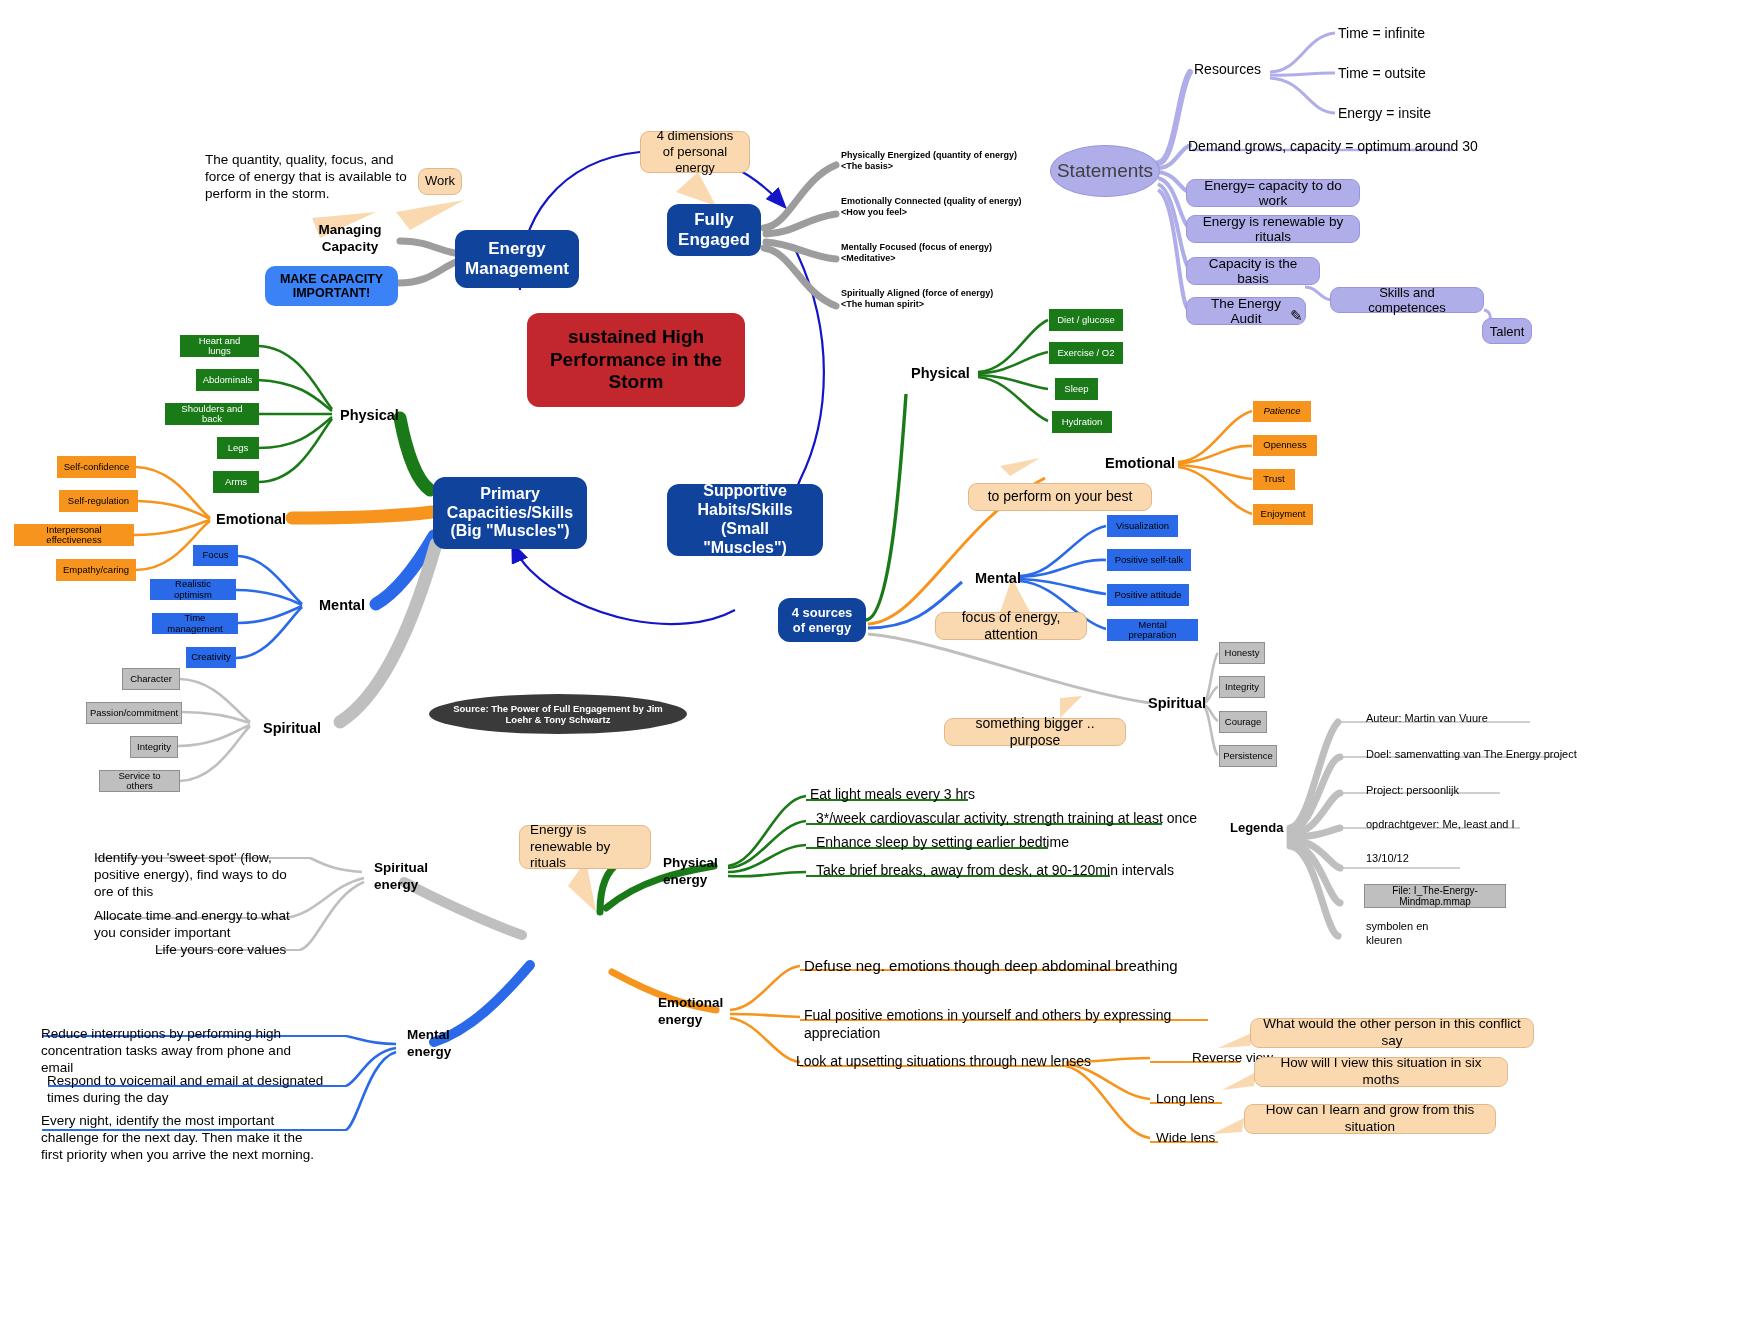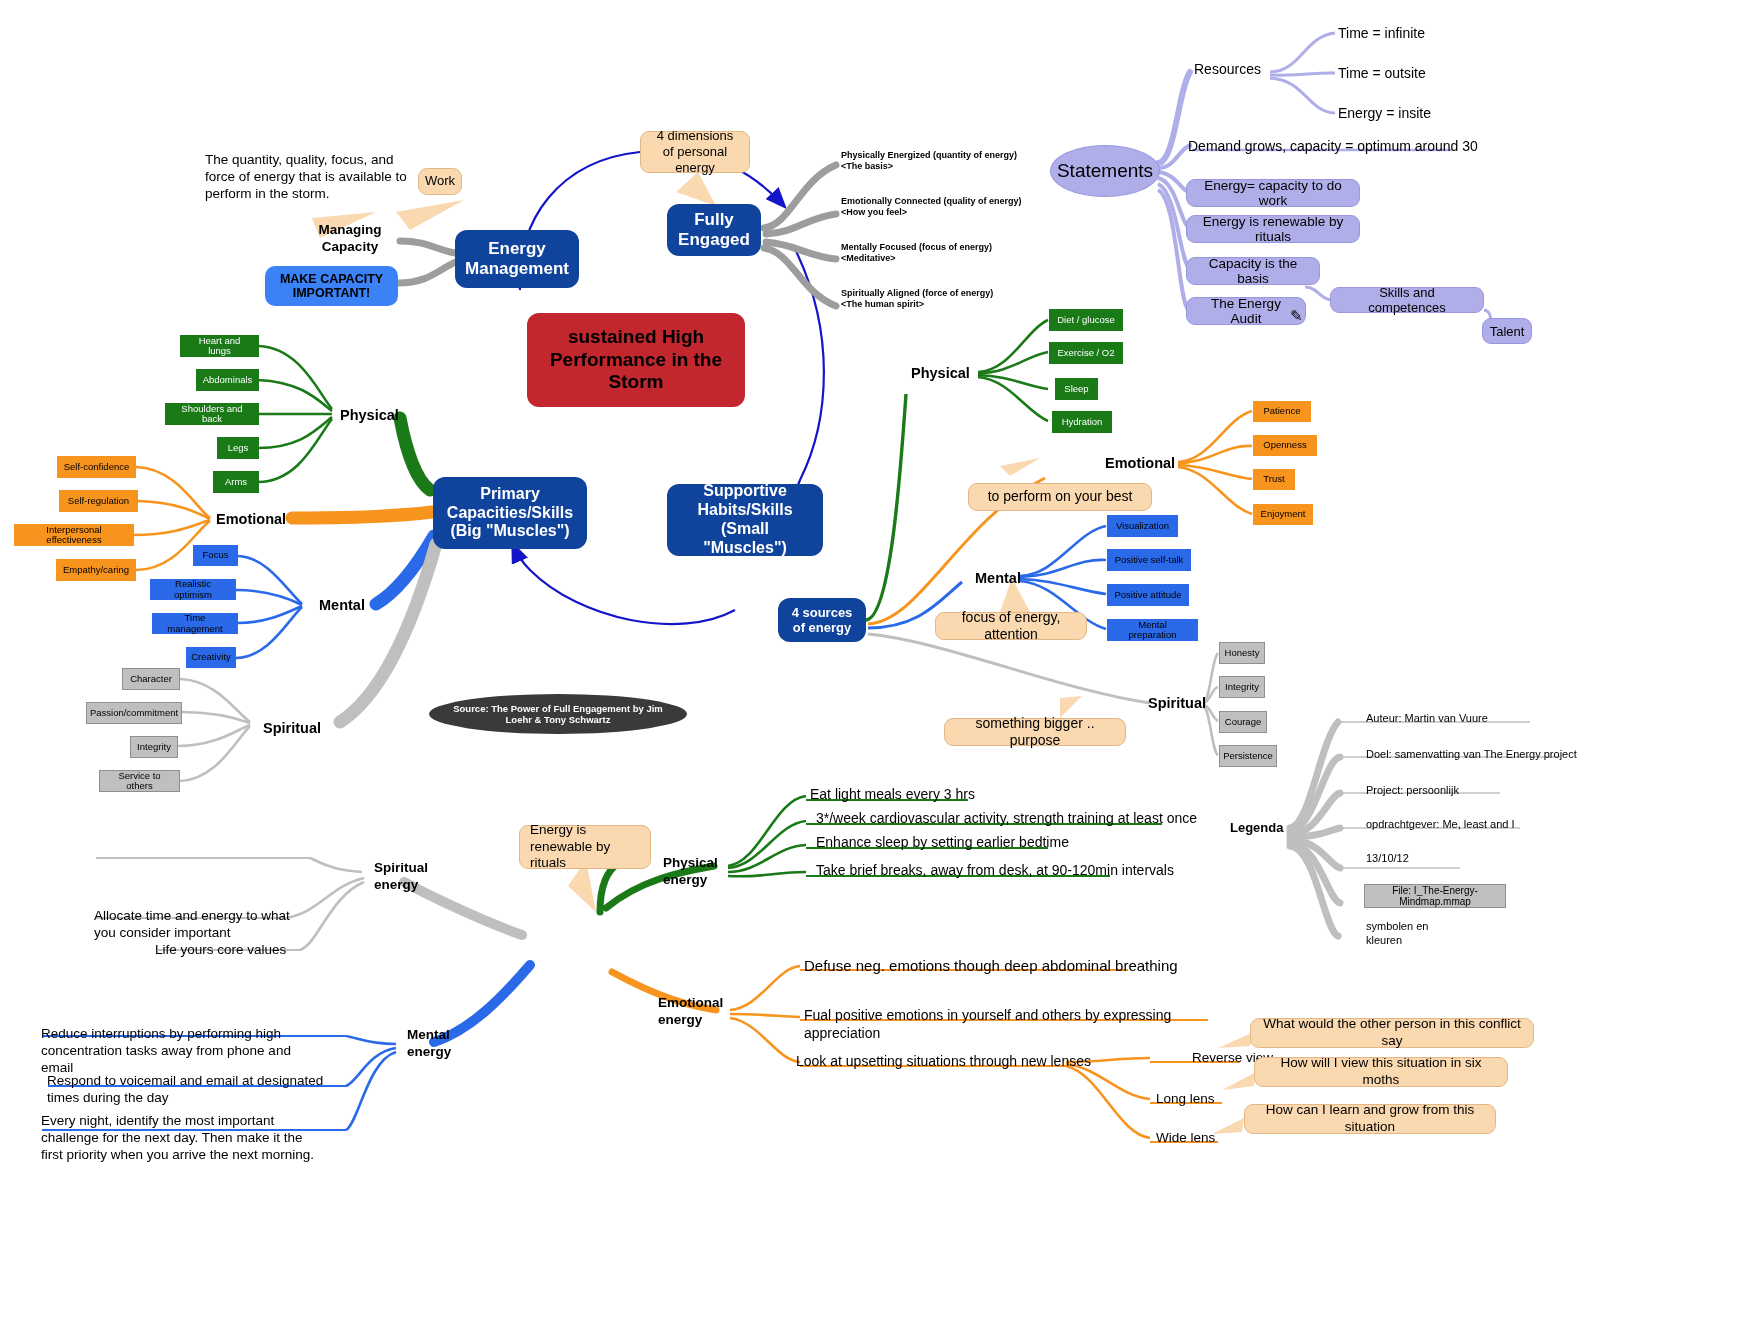--- a/index.html
+++ b/index.html
@@ -39,21 +39,21 @@
            border-radius:9px;display:flex;align-items:center;justify-content:center;
            text-align:center;box-sizing:border-box;padding:4px 10px;line-height:1.25;color:#000;}
   .callout.left{justify-content:flex-start;text-align:left;}
 
   
   .purpbox{position:absolute;background:#b0aee8;border:1px solid #9996e0;
            border-radius:9px;display:flex;align-items:center;justify-content:center;
            text-align:center;box-sizing:border-box;padding:4px 12px;color:#000;}
   .purpell{position:absolute;background:#b0aee8;border:1px solid #9996e0;
            border-radius:50%;display:flex;align-items:center;justify-content:center;
-           text-align:center;box-sizing:border-box;color:#000000;}
+           text-align:center;box-sizing:border-box;color:#404040;}
   .purpell2{position:absolute;background:#b0aee8;border:1px solid #9a97df;
            border-radius:50%;display:flex;align-items:center;justify-content:center;
            text-align:center;box-sizing:border-box;color:#000;line-height:1.3;}
 
   .pencil{position:absolute;font-size:15px;line-height:1;}
 </style>
 </head>
 <body>
 
 <div id="canvas">
@@ -288,21 +288,21 @@
   <div class="leaf grey" style="left:130px;top:736px;width:48px;height:22px;font-size:9.5px;">Integrity</div>
   <div class="leaf grey" style="left:99px;top:770px;width:81px;height:22px;font-size:9.5px;">Service to others</div>
 
   <div class="txt bold" style="left:911px;top:364px;width:90px;font-size:14.5px;">Physical</div>
   <div class="leaf green" style="left:1049px;top:309px;width:74px;height:22px;font-size:9.5px;">Diet / glucose</div>
   <div class="leaf green" style="left:1049px;top:342px;width:74px;height:22px;font-size:9.5px;">Exercise / O2</div>
   <div class="leaf green" style="left:1055px;top:378px;width:43px;height:22px;font-size:9.5px;">Sleep</div>
   <div class="leaf green" style="left:1052px;top:411px;width:60px;height:22px;font-size:9.5px;">Hydration</div>
 
   <div class="txt bold" style="left:1105px;top:454px;width:100px;font-size:14.5px;">Emotional</div>
-  <div class="leaf orange" style="left:1253px;top:401px;width:58px;height:21px;font-size:9.5px;">Patience</div>
+  <div class="leaf orange" style="left:1253px;top:401px;width:58px;height:21px;font-size:9.5px;font-style:italic;">Patience</div>
   <div class="leaf orange" style="left:1253px;top:435px;width:64px;height:21px;font-size:9.5px;">Openness</div>
   <div class="leaf orange" style="left:1253px;top:469px;width:42px;height:21px;font-size:9.5px;">Trust</div>
   <div class="leaf orange" style="left:1253px;top:504px;width:60px;height:21px;font-size:9.5px;">Enjoyment</div>
   <div class="callout" style="left:968px;top:483px;width:184px;height:28px;font-size:14px;">to perform on your best</div>
 
   <div class="txt bold" style="left:975px;top:569px;width:90px;font-size:14.5px;">Mental</div>
   <div class="leaf blue" style="left:1107px;top:515px;width:71px;height:22px;font-size:9.5px;">Visualization</div>
   <div class="leaf blue" style="left:1107px;top:549px;width:84px;height:22px;font-size:9.5px;">Positive self-talk</div>
   <div class="leaf blue" style="left:1107px;top:584px;width:82px;height:22px;font-size:9.5px;">Positive attitude</div>
   <div class="leaf blue" style="left:1107px;top:619px;width:91px;height:22px;font-size:9.5px;">Mental preparation</div>
@@ -329,20 +329,21 @@
 
   <div class="txt bold" style="left:663px;top:855px;width:80px;font-size:13.5px;white-space:pre-line;">Physical
 energy</div>
   <div class="txt" style="left:810px;top:786px;width:420px;font-size:14px;">Eat light meals every 3 hrs</div>
   <div class="txt" style="left:816px;top:810px;width:420px;font-size:14px;">3*/week cardiovascular activity, strength training at least once</div>
   <div class="txt" style="left:816px;top:834px;width:420px;font-size:14px;">Enhance sleep by setting earlier bedtime</div>
   <div class="txt" style="left:816px;top:862px;width:420px;font-size:14px;">Take brief breaks, away from desk, at 90-120min intervals</div>
 
   <div class="txt bold" style="left:374px;top:860px;width:90px;font-size:13.5px;white-space:pre-line;">Spiritual
 energy</div>
+  <div class="txt" style="left:94px;top:850px;width:205px;font-size:13.5px;">Identify you 'sweet spot' (flow, positive energy), find ways to do ore of this</div>
   <div class="txt" style="left:94px;top:908px;width:205px;font-size:13.5px;">Allocate time and energy to what you consider important</div>
   <div class="txt" style="left:155px;top:942px;width:205px;font-size:13.5px;">Life yours core values</div>
 
   <div class="txt bold" style="left:407px;top:1027px;width:90px;font-size:13.5px;white-space:pre-line;">Mental
 energy</div>
   <div class="txt" style="left:41px;top:1026px;width:280px;font-size:13.5px;">Reduce interruptions by performing high concentration tasks away from phone and email</div>
   <div class="txt" style="left:47px;top:1073px;width:280px;font-size:13.5px;">Respond to voicemail and email at designated times during the day</div>
   <div class="txt" style="left:41px;top:1113px;width:280px;font-size:13.5px;">Every night, identify the most important challenge for the next day. Then make it the first priority when you arrive the next morning.</div>
 
   <div class="txt bold" style="left:658px;top:995px;width:90px;font-size:13.5px;white-space:pre-line;">Emotional

